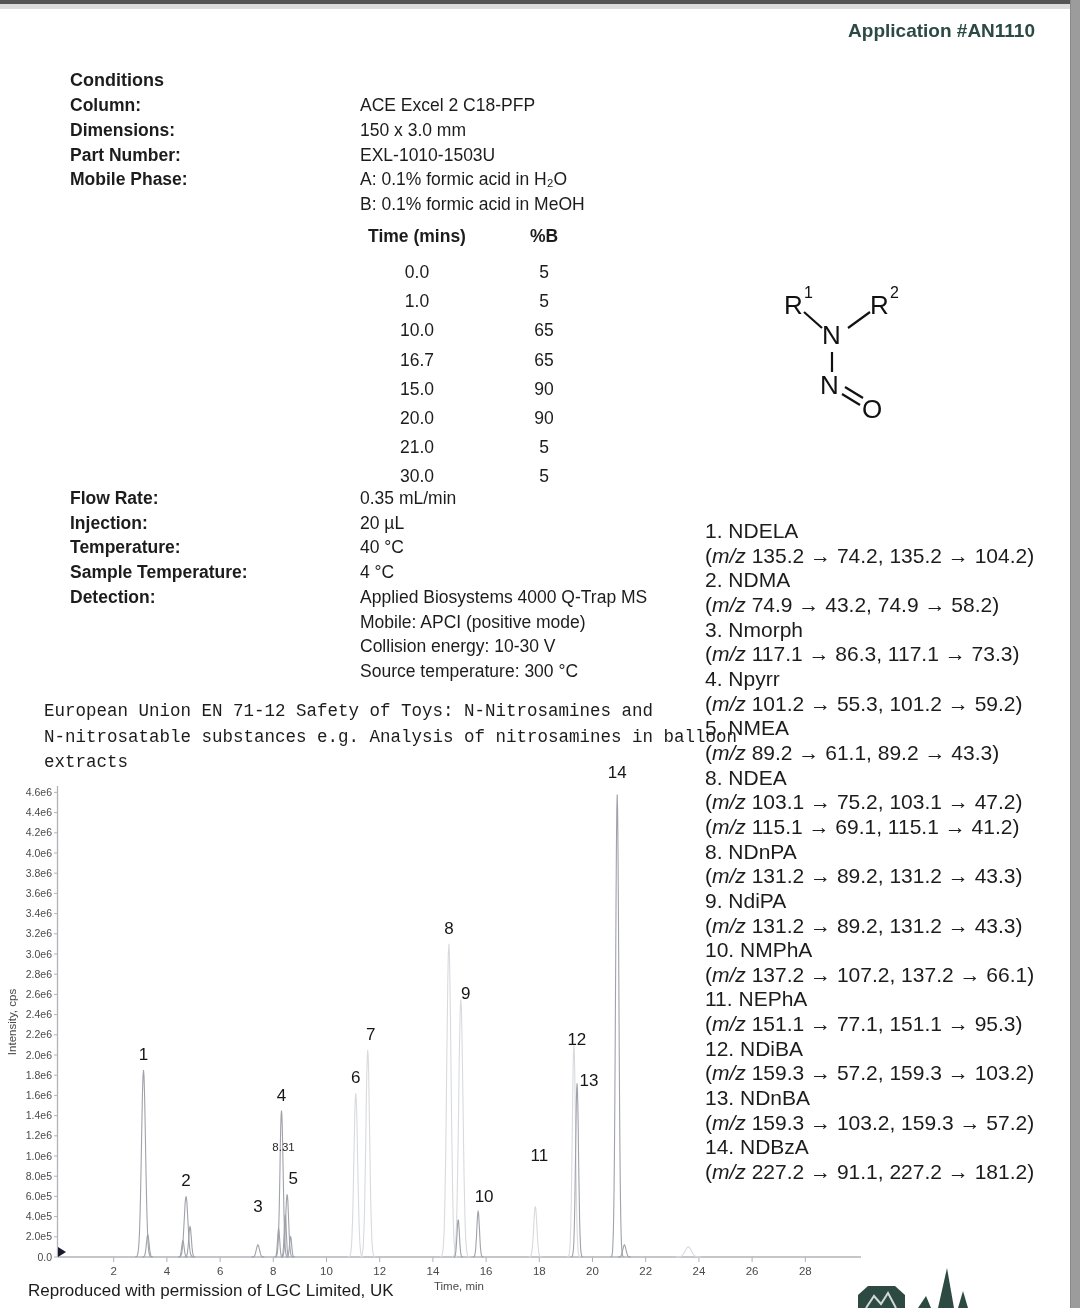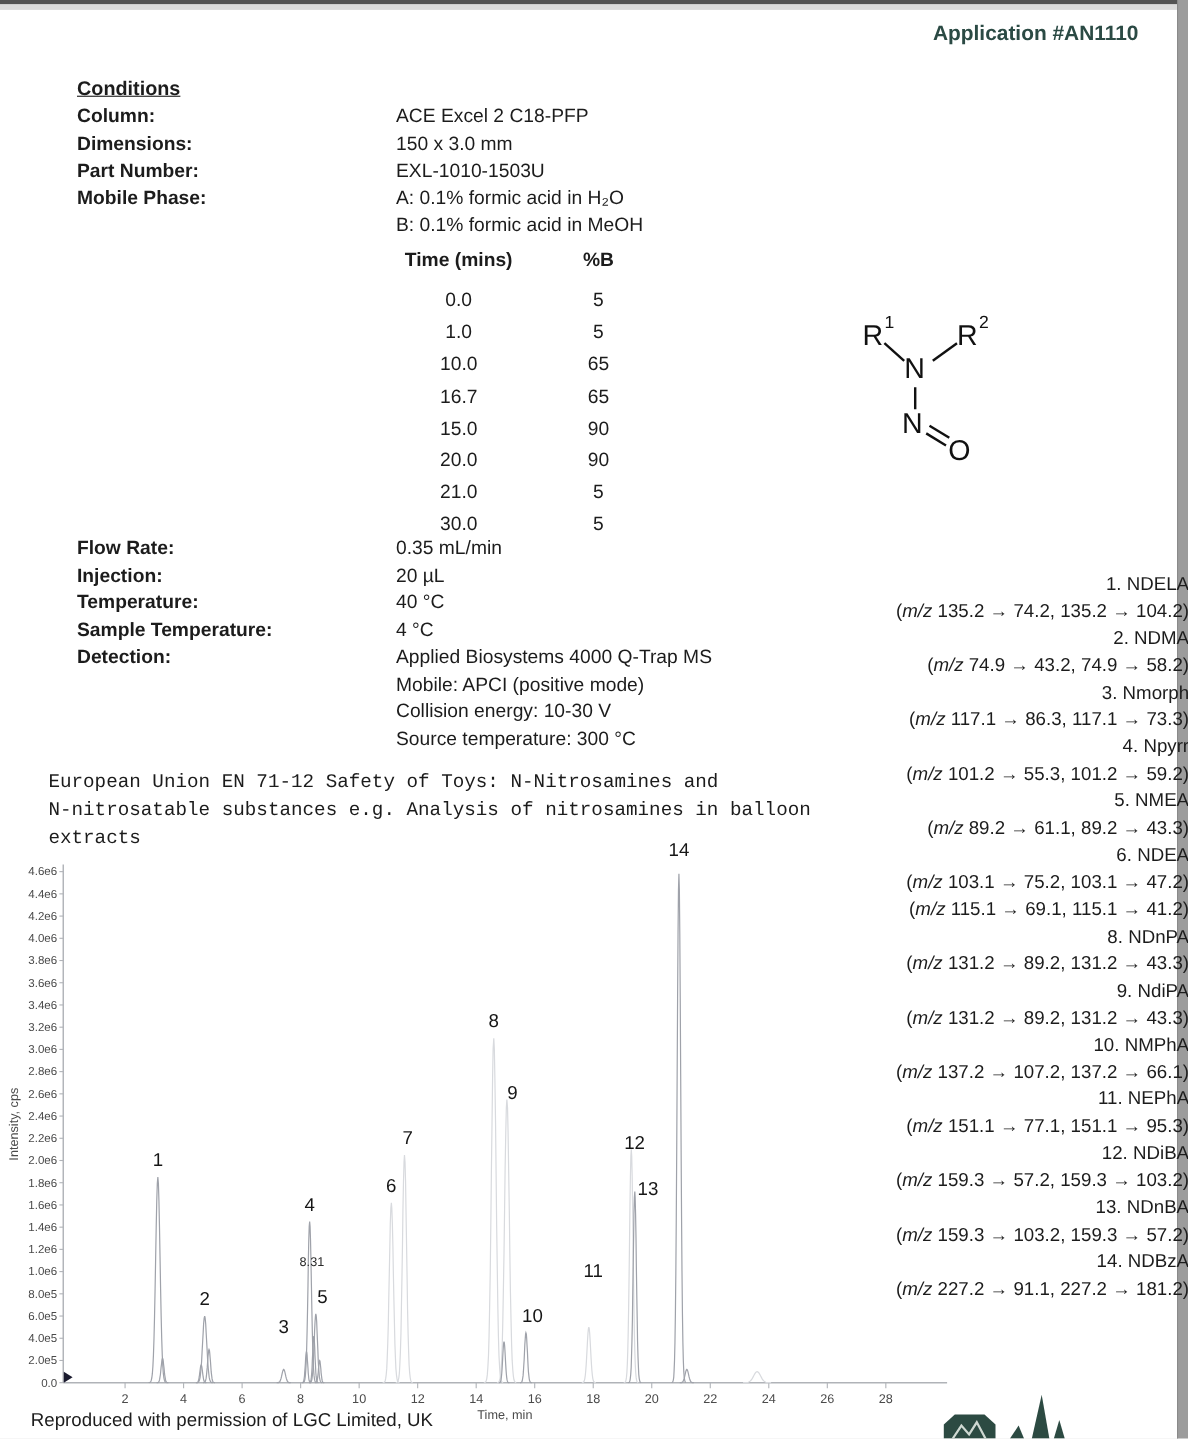--- a/index.html
+++ b/index.html
@@ -8,37 +8,37 @@
     font-family:"Liberation Sans","DejaVu Sans",sans-serif;color:#1c1c1c;
     overflow:hidden;margin:0 auto;
   }
   .edge-top-dark{position:absolute;left:0;top:0;width:1080px;height:4px;background:#545454;}
   .edge-top-light{position:absolute;left:0;top:4px;width:1080px;height:5px;background:#dcdcdc;}
   .edge-right{position:absolute;right:0;top:0;width:9px;height:1308px;background:#9c9c9c;border-left:1px solid #8a8a8a;}
 
   .app-number{position:absolute;top:20px;right:45px;font-size:19px;font-weight:bold;color:#2b4a44;margin-left:40px;}
 
   .conditions{position:absolute;left:70px;top:70px;font-size:17.5px;}
-  .conditions .sec-title{font-weight:bold;font-size:18px;margin-bottom:2px;text-decoration:underline;}
+  .conditions .sec-title{font-weight:bold;font-size:18px;margin-bottom:2px;}
   .kv-row{display:flex;line-height:24.8px;}
   .kv-row .lbl{width:290px;flex:0 0 290px;font-weight:bold;}
   .kv-row .val{white-space:nowrap;}
 
   .gradient{position:absolute;left:358px;top:226px;font-size:17.5px;}
   .gradient .g-head{display:flex;font-weight:bold;height:32px;}
   .gradient .g-row{display:flex;line-height:29.2px;}
   .g-c1{width:118px;text-align:center;}
   .g-c2{width:88px;margin-left:24px;text-align:center;}
 
   .method{position:absolute;left:70px;top:486px;font-size:17.5px;}
   .method .kv-row{line-height:24.7px;}
 
   .doc-title{position:absolute;left:44px;top:699px;width:700px;font-size:17.5px;line-height:25.5px;font-family:Liberation Mono, monospace;}
 
-  .compounds{position:absolute;left:705px;top:519px;width:376px;text-align:right;font-size:17px;line-height:24.65px;}
+  .compounds{position:absolute;left:705px;top:519px;width:376px;text-align:left;font-size:21px;line-height:24.65px;}
   .compounds .c-mz i{font-style:italic;}
 
   .footer-credit{position:absolute;left:28px;top:1281px;font-size:17px;}
 
   .structure-svg{position:absolute;left:762px;top:272px;}
   .chart-svg{position:absolute;left:0px;top:760px;}
   .logo-svg{position:absolute;left:850px;top:1255px;}
 
   svg text{font-family:"Liberation Sans","DejaVu Sans",sans-serif;}
 </style>
@@ -183,21 +183,21 @@
       <div class="c-name">1. NDELA</div>
       <div class="c-mz">(<i>m/z</i> 135.2 → 74.2, 135.2 → 104.2)</div>
       <div class="c-name">2. NDMA</div>
       <div class="c-mz">(<i>m/z</i> 74.9 → 43.2, 74.9 → 58.2)</div>
       <div class="c-name">3. Nmorph</div>
       <div class="c-mz">(<i>m/z</i> 117.1 → 86.3, 117.1 → 73.3)</div>
       <div class="c-name">4. Npyrr</div>
       <div class="c-mz">(<i>m/z</i> 101.2 → 55.3, 101.2 → 59.2)</div>
       <div class="c-name">5. NMEA</div>
       <div class="c-mz">(<i>m/z</i> 89.2 → 61.1, 89.2 → 43.3)</div>
-      <div class="c-name">6. NDEA</div>
+      <div class="c-name">8. NDEA</div>
       <div class="c-mz">(<i>m/z</i> 103.1 → 75.2, 103.1 → 47.2)</div>
       <div class="c-mz">(<i>m/z</i> 115.1 → 69.1, 115.1 → 41.2)</div>
       <div class="c-name">8. NDnPA</div>
       <div class="c-mz">(<i>m/z</i> 131.2 → 89.2, 131.2 → 43.3)</div>
       <div class="c-name">9. NdiPA</div>
       <div class="c-mz">(<i>m/z</i> 131.2 → 89.2, 131.2 → 43.3)</div>
       <div class="c-name">10. NMPhA</div>
       <div class="c-mz">(<i>m/z</i> 137.2 → 107.2, 137.2 → 66.1)</div>
       <div class="c-name">11. NEPhA</div>
       <div class="c-mz">(<i>m/z</i> 151.1 → 77.1, 151.1 → 95.3)</div>

